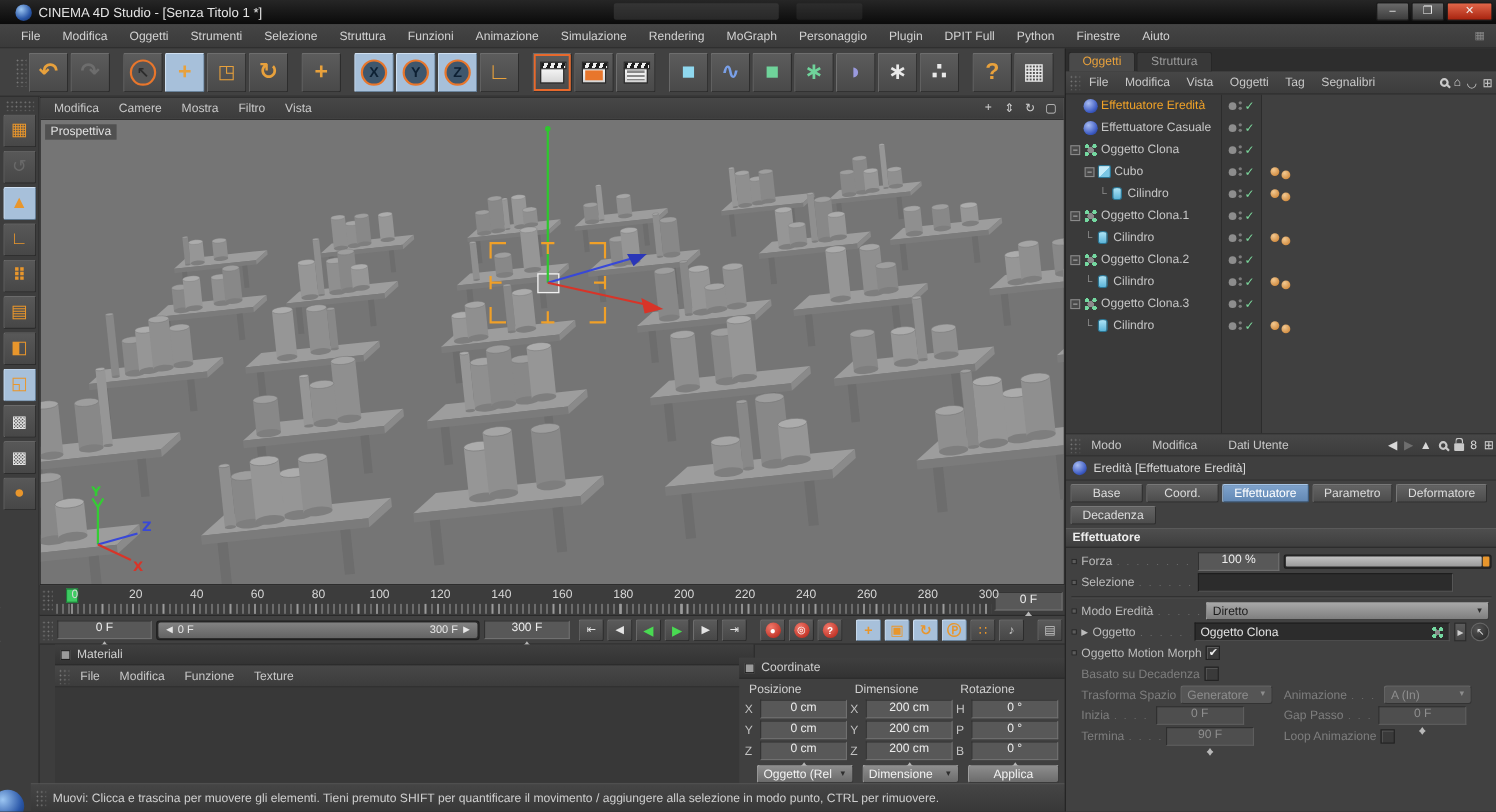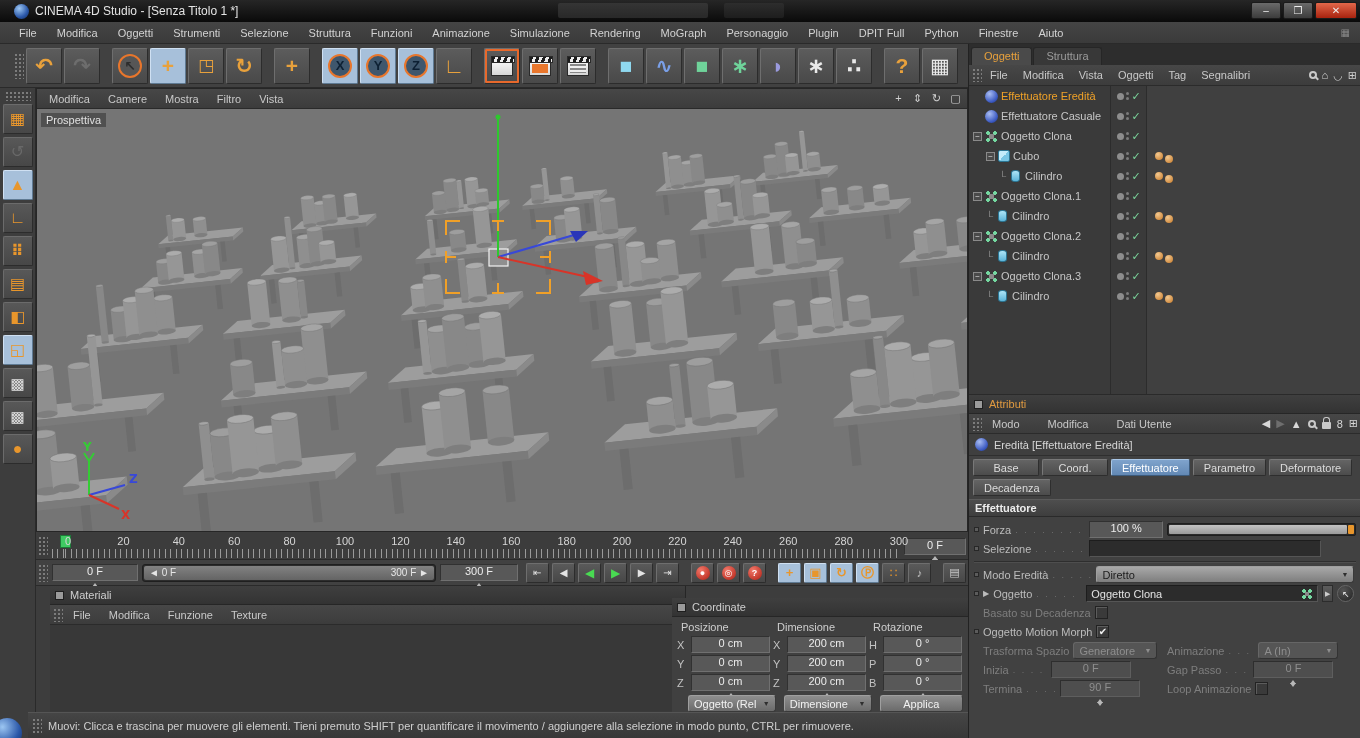--- a/index.html
+++ b/index.html
@@ -1410,24 +1410,20 @@
             </div>
             <div class="ttags">
               <span class="tagdot"></span>
               <span class="tagdot"></span>
             </div>
           </div>
         </div>
     </div>
 
     <div class="attr">
-      <div class="ptitle orange">
-        <span class="psq"></span>
-        <span>Attributi</span>
-      </div>
       <div class="pmenu">
         <span class="grip" style="height:14px;"></span>
         <span id="attrmenu" style="display:flex;gap:12px;">
             <span class="mitem">Modo</span>
             <span class="mitem">Modifica</span>
             <span class="mitem">Dati Utente</span>
           </span>
         <span class="amenu-icons" id="attricons">
             <span>◀</span>
             <span class="dim">▶</span>
@@ -1495,32 +1491,32 @@
           <span class="alabel">Oggetto</span>
           <span class="lead" style="max-width:46px;"></span>
           <span class="objfield">
             <span class="fl">Oggetto Clona</span>
             <span class="minicloner"></span>
           </span>
           <span class="minibtn">▶</span>
           <span class="picker">↖</span>
         </div>
 
-        <div class="arow gray">
-          <span class="abul none"></span>
-          <span class="alabel">Basato su Decadenza</span>
-          <span class="cbx"></span>
-        </div>
-
         <div class="arow">
           <span class="abul"></span>
           <span class="alabel">Oggetto Motion Morph</span>
           <span class="cbx">
               <span>✔</span>
             </span>
+        </div>
+
+        <div class="arow gray">
+          <span class="abul none"></span>
+          <span class="alabel">Basato su Decadenza</span>
+          <span class="cbx"></span>
         </div>
 
         <div class="arow gray">
           <span class="half">
             <span class="abul none"></span>
             <span class="alabel">Trasforma Spazio</span>
             <span class="dd gray" style="width:84px;">
               <span>Generatore</span>
             </span>
           </span>

